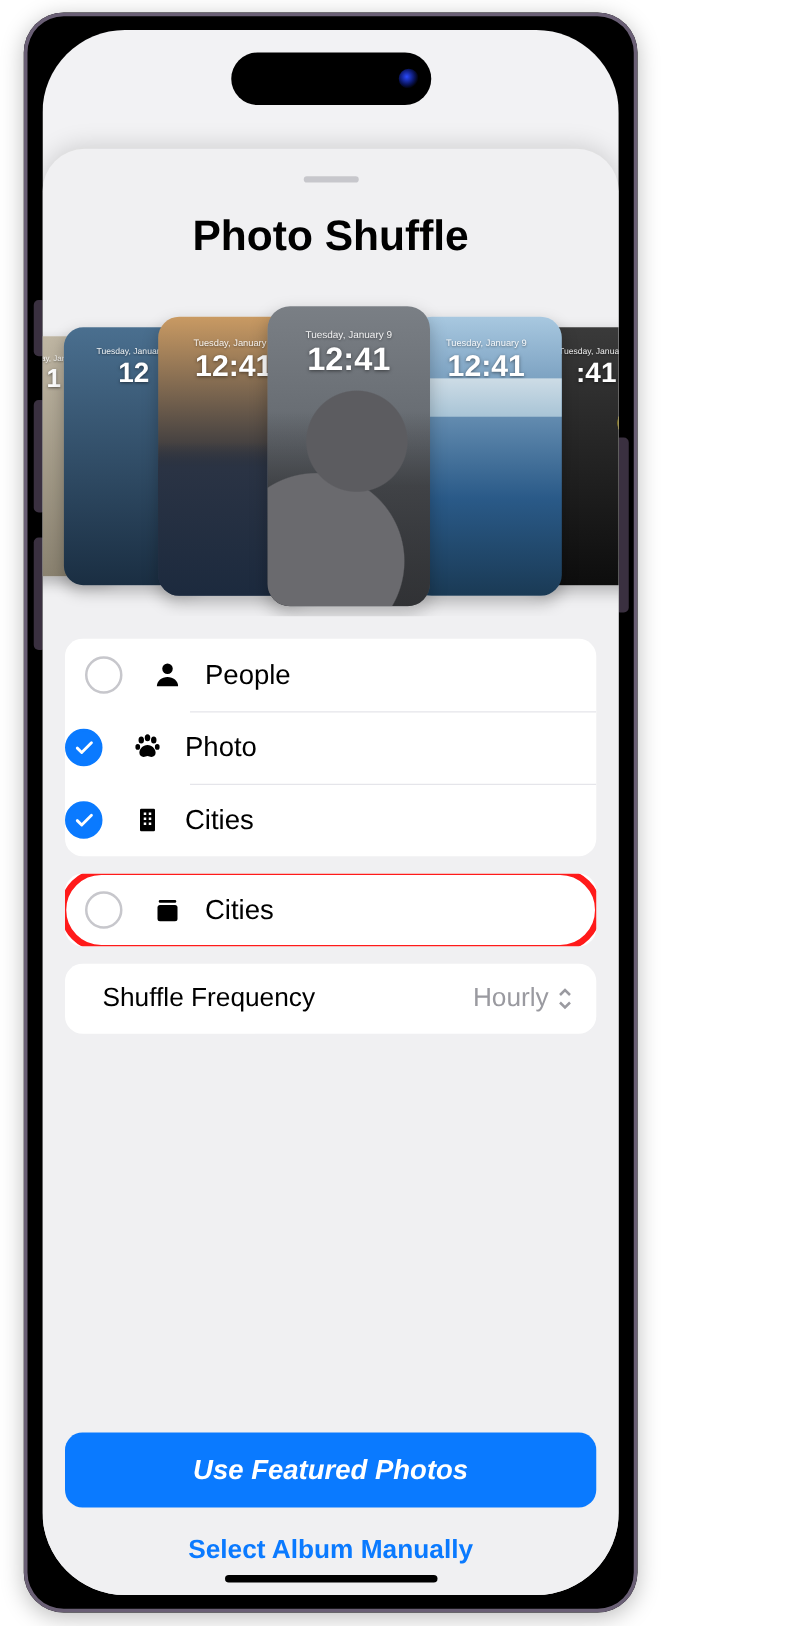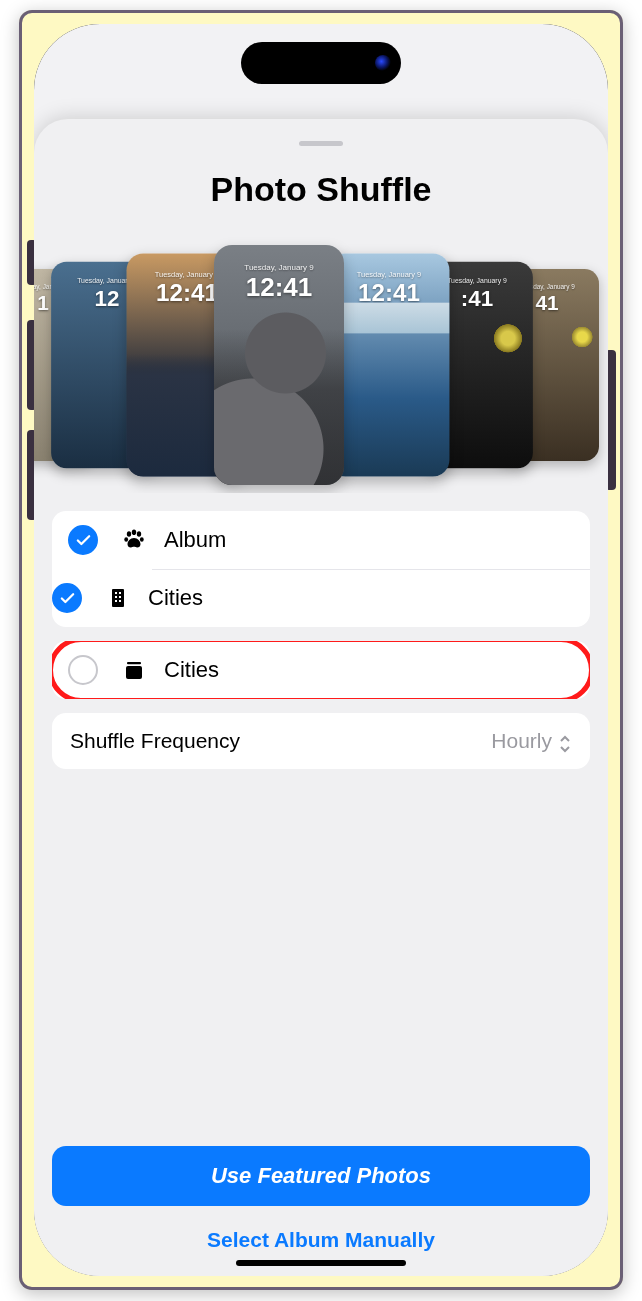--- a/index.html
+++ b/index.html
@@ -7,24 +7,24 @@
     font-family: -apple-system, BlinkMacSystemFont, "Segoe UI", Helvetica, Arial, sans-serif;
     background: #fff;
     width: 642px;
     height: 1301px;
     position: relative;
   }
   .phone-frame {
     position: absolute;
     left: 19px;
     top: 10px;
-    width: 604px;
+    width: 491px;
     height: 1280px;
-    background: #fef9c3;
-    border-radius: 13px;
+    background: #000000;
+    border-radius: 32px;
     box-shadow: inset 0 0 0 3px #6a5f75, 0 4px 18px rgba(0,0,0,0.25);
     overflow: hidden;
   }
   .phone-side-btn { position:absolute; background:#3a3040; border-radius:4px; }
   .btn-left1 { left:8px;  top:230px; width:10px; height:45px; }
   .btn-left2 { left:8px;  top:310px; width:10px; height:90px; }
   .btn-left3 { left:8px;  top:420px; width:10px; height:90px; }
   .btn-right { right:7px; top:340px; width:11px; height:140px; }
 
   .screen {
@@ -155,22 +155,22 @@
   }
   .highlighted::before{
     content:""; position:absolute; left:-4px; right:-4px; top:-4px; bottom:-4px;
     border:5px solid #ff1a1a; border-radius:34px; pointer-events:none;
   }
 
   .freq-row {
     display:flex; align-items:center; justify-content:space-between;
     padding:16px 18px;
   }
-  .freq-label { font-size:21px; color:#000; }
-  .freq-value { font-size:21px; color:#9a9aa0; display:flex; align-items:flex-end; gap:6px;}
+  .freq-label { font-size:21px; color:#000;margin-left:12px; }
+  .freq-value { font-size:21px; color:#9a9aa0; display:flex; align-items:center; gap:6px;}
   .freq-value svg { width:14px;height:18px; stroke:#9a9aa0; fill:none; stroke-width:2;}
 
   .spacer { flex:1; }
 
   .primary-btn {
     background:#0a7aff; color:#fff; font-size:22px; font-weight:600;
     border:none; border-radius:14px; height:60px;
     display:flex;align-items:center;justify-content:center;
     margin:0 0 12px;
     font-style:italic;
@@ -231,36 +231,48 @@
             <div class="time">:41</div>
           </div>
         <div class="card c6">
             <div class="date">Tuesday, January 9</div>
             <div class="time">41</div>
           </div>
       </div>
 
       <div class="group">
         <div class="row">
+          <div class="chk">
+            
+          </div>
+          <div class="icon">
+            <svg viewBox="0 0 24 24">
+                <circle cx="12" cy="7" r="4.2"></circle>
+                <path d="M3.5 21c0-4.5 4-7.5 8.5-7.5s8.5 3 8.5 7.5z"></path>
+              </svg>
+          </div>
+          <div class="lbl">People</div>
+        </div>
+        <div class="row">
           <div class="chk checked">
             <svg viewBox="0 0 24 24">
                 <path d="M4 12l5 5 11-11" stroke="#fff" stroke-width="3.2" fill="none" stroke-linecap="round" stroke-linejoin="round"></path>
               </svg>
           </div>
           <div class="icon">
             <svg viewBox="0 0 24 24">
                 <ellipse cx="7" cy="6" rx="2.2" ry="2.8"></ellipse>
                 <ellipse cx="12" cy="4.2" rx="2.2" ry="2.8"></ellipse>
                 <ellipse cx="17" cy="6" rx="2.2" ry="2.8"></ellipse>
                 <ellipse cx="4.2" cy="11.5" rx="1.9" ry="2.3"></ellipse>
                 <ellipse cx="19.8" cy="11.5" rx="1.9" ry="2.3"></ellipse>
                 <path d="M12 10c3.8 0 6.5 3.2 6.5 6.2 0 2-1.5 3.3-3.3 3.3-1.3 0-2-.7-3.2-.7s-1.9.7-3.2.7c-1.8 0-3.3-1.3-3.3-3.3C5.5 13.2 8.2 10 12 10z"></path>
               </svg>
           </div>
-          <div class="lbl">Album</div>
+          <div class="lbl">Photo</div>
         </div>
         <div class="row">
           <div class="chk checked">
             <svg viewBox="0 0 24 24">
                 <path d="M4 12l5 5 11-11" stroke="#fff" stroke-width="3.2" fill="none" stroke-linecap="round" stroke-linejoin="round"></path>
               </svg>
           </div>
           <div class="icon">
             <svg viewBox="0 0 24 24">
                 <rect x="6" y="3" width="12" height="18" rx="1"></rect>

